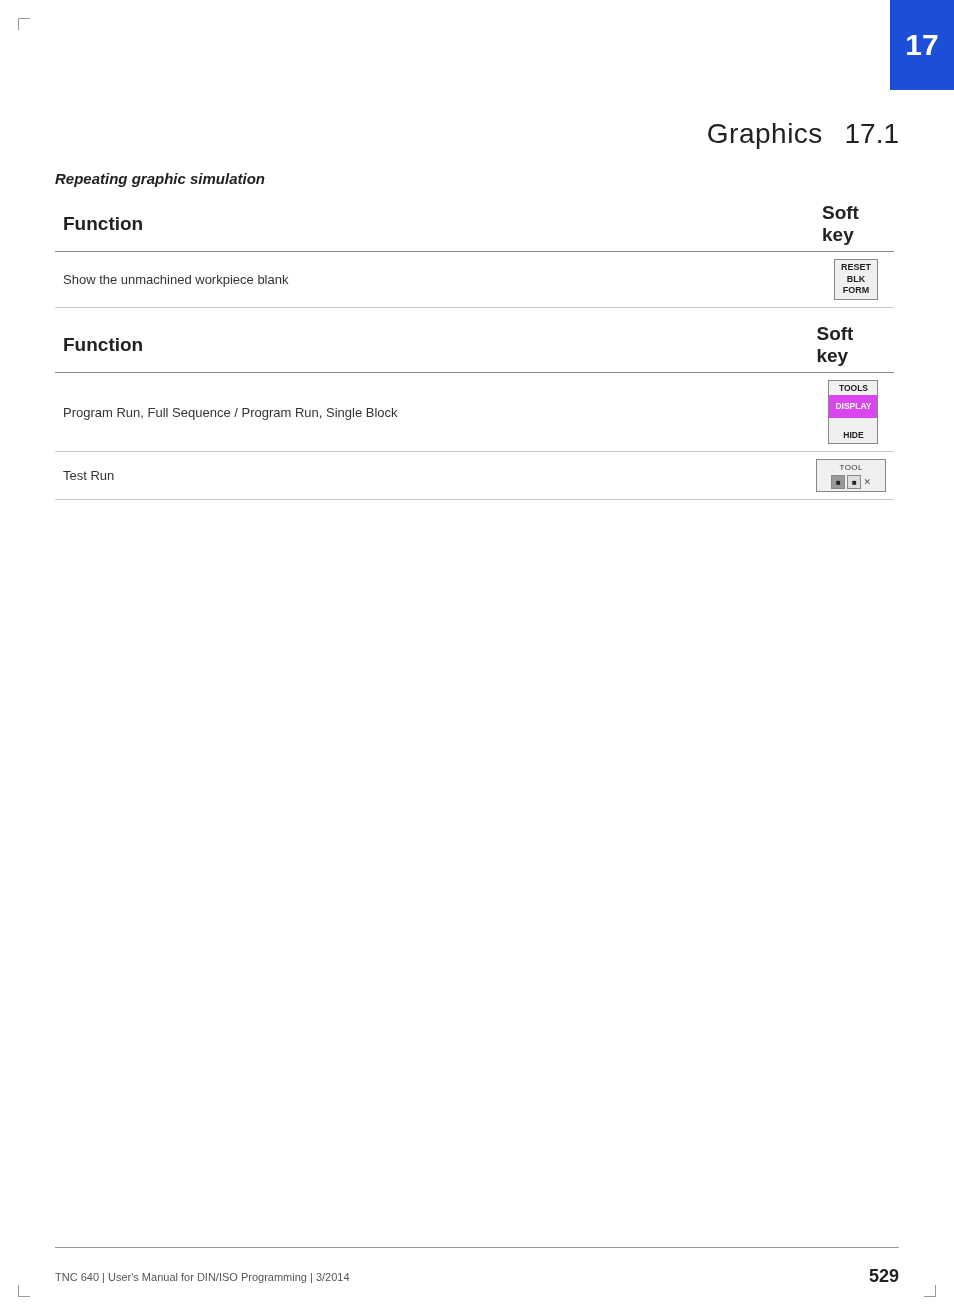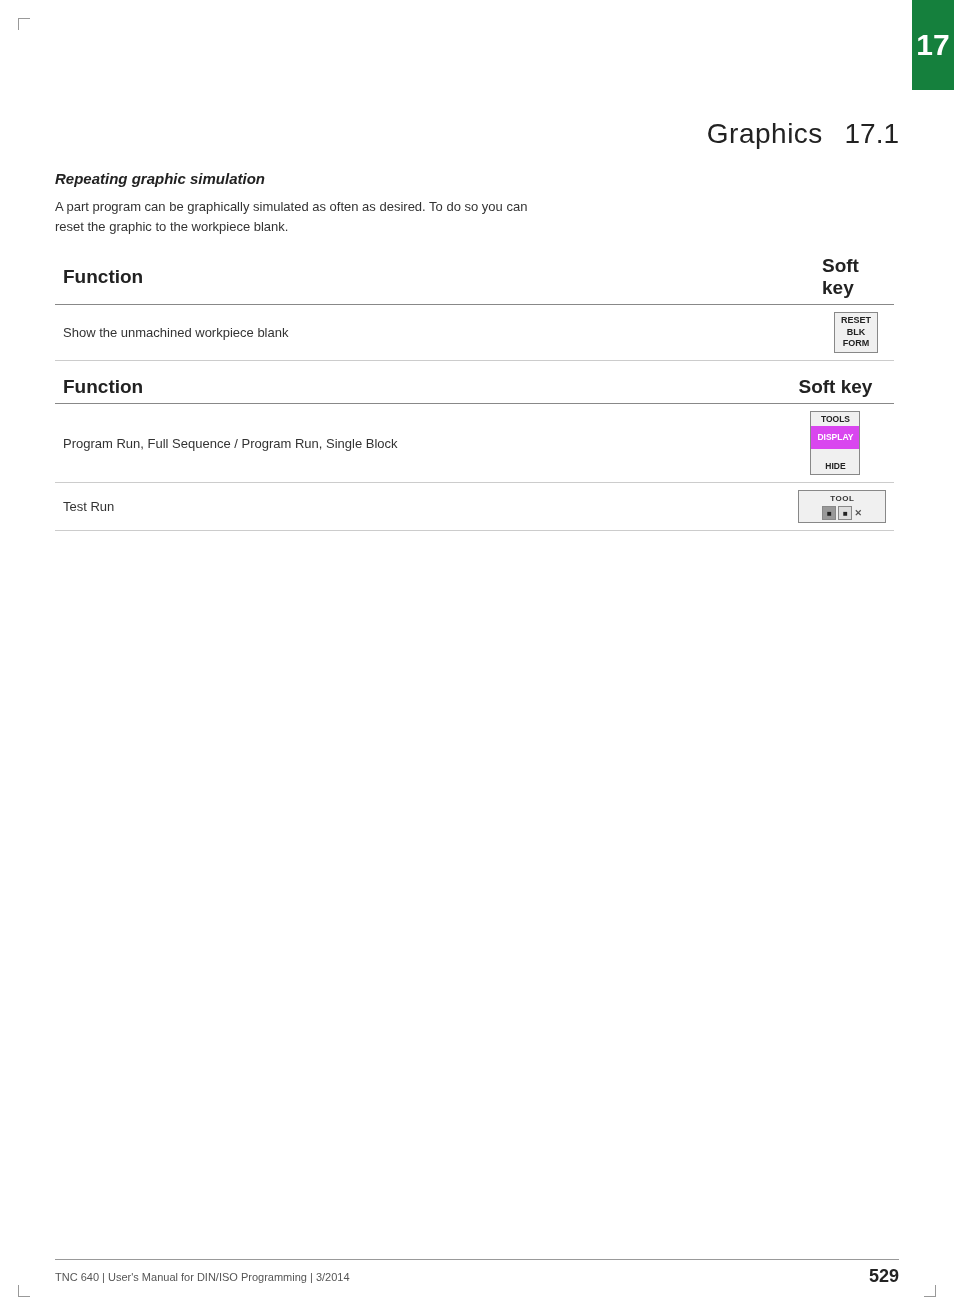--- a/index.html
+++ b/index.html
@@ -25,23 +25,23 @@
     .corner-tl { top: 18px; left: 18px; border-width: 1px 0 0 1px; }
     .corner-tr { top: 18px; right: 18px; border-width: 1px 1px 0 0; }
     .corner-bl { bottom: 18px; left: 18px; border-width: 0 0 1px 1px; }
     .corner-br { bottom: 18px; right: 18px; border-width: 0 1px 1px 0; }
 
     
     .chapter-tab {
       position: absolute;
       top: 0;
       right: 0;
-      width: 42px;
+      width: 64px;
       height: 90px;
-      background: #15803d;
+      background: #1d4ed8;
       display: flex;
       align-items: center;
       justify-content: center;
     }
     .chapter-tab span {
       color: #fff;
       font-size: 30px;
       font-weight: bold;
       font-family: Arial, sans-serif;
       line-height: 1;
@@ -154,24 +154,24 @@
       color: #fff;
       display: block;
       margin: 1px -5px;
       padding: 6px 5px;
     }
 
     .softkey-tool {
       display: inline-block;
       border: 1px solid #888;
       background: #f0f0f0;
-      padding: 2px 23px;
+      padding: 2px 14px;
       text-align: center;
       font-size: 9px;
-      font-weight: bold;
+      font-weight: normal;
       color: #222;
       line-height: 1.4;
       min-width: 50px;
     }
 
     .softkey-tool .tool-label {
       font-size: 8px;
       color: #333;
       letter-spacing: 0.5px;
     }
@@ -207,21 +207,21 @@
     
     .page-footer {
       position: absolute;
       bottom: 28px;
       left: 55px;
       right: 55px;
       display: flex;
       justify-content: space-between;
       align-items: center;
       border-top: 1px solid #999;
-      padding-top: 6px;
+      padding-top: 18px;
     }
 
     .footer-text {
       font-size: 11px;
       color: #555;
     }
 
     .footer-page {
       font-size: 18px;
       font-weight: bold;
@@ -241,21 +241,20 @@
 </div>
 
 <div class="page-header">
   <span class="section-title">Graphics</span>
   <span class="section-number">17.1</span>
 </div>
 
 <div class="main-content">
 
   <div class="section-heading">Repeating graphic simulation</div>
-  <div class="section-body">A part program can be graphically simulated as often as desired. To do so you can reset the graphic to the workpiece blank.</div>
 
   <table class="function-table">
     <thead>
       <tr>
         <th>Function</th>
         <th>Soft key</th>
       </tr>
     </thead>
     <tbody>
       <tr>

